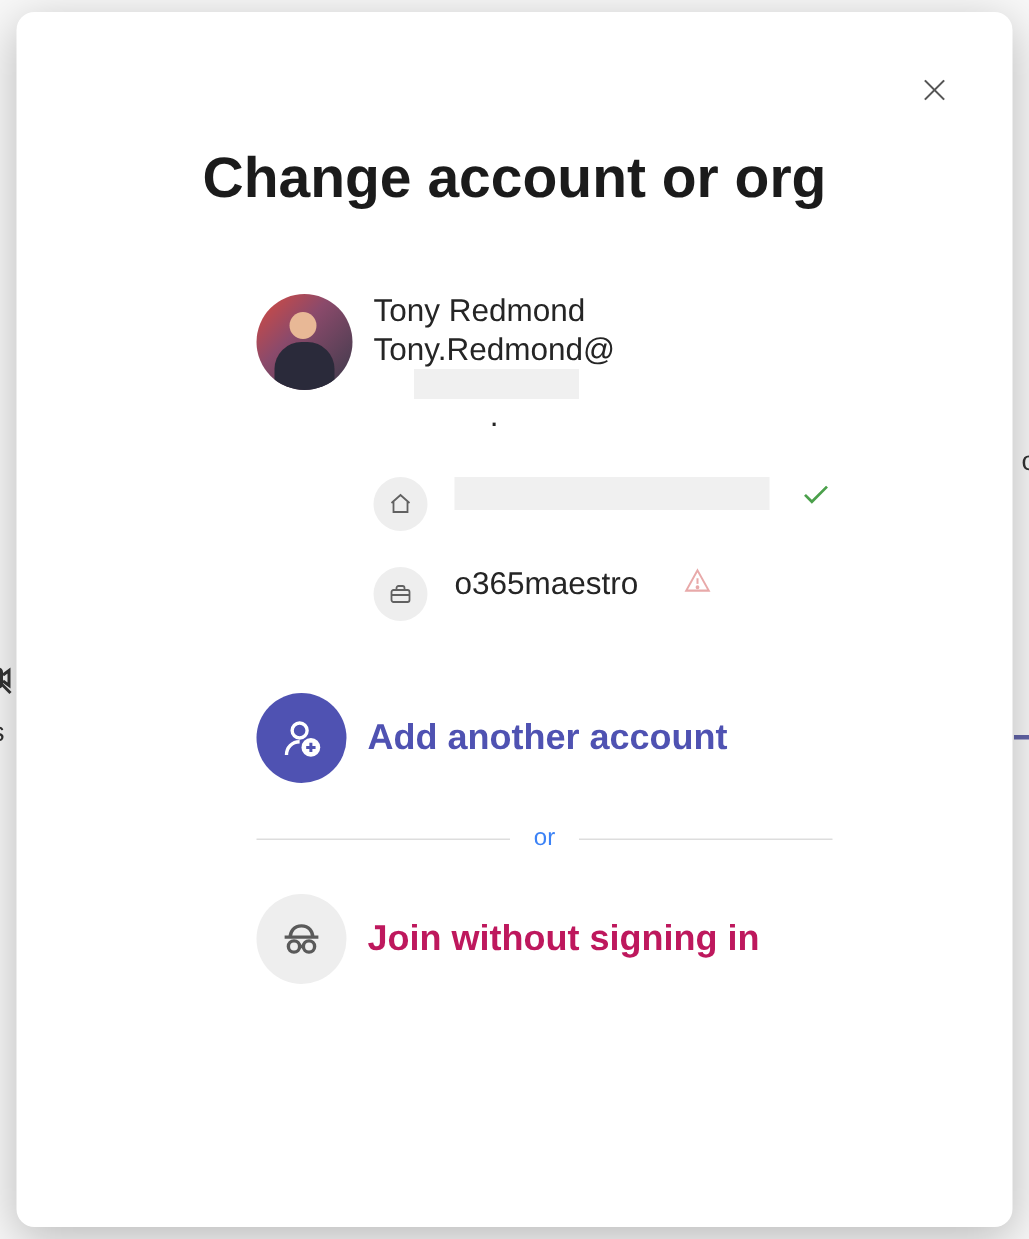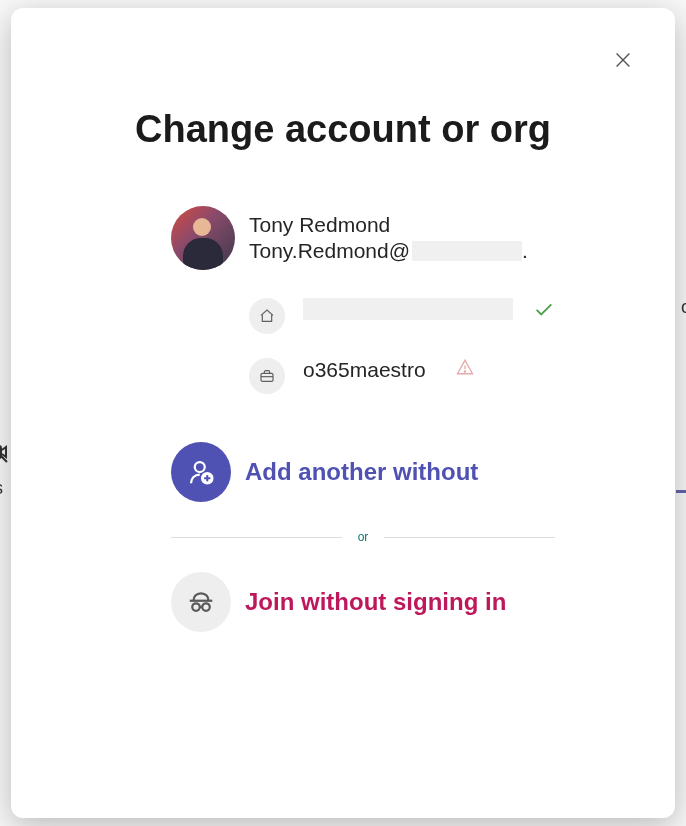--- a/index.html
+++ b/index.html
@@ -50,21 +50,21 @@
     }
     .modal {
       position: absolute;
       left: 11px;
       top: 8px;
       right: 11px;
       bottom: 8px;
       background: #ffffff;
       border-radius: 12px;
       box-shadow: 0 8px 32px rgba(0,0,0,0.25);
-      padding: 40px 40px;
+      padding: 30px 40px;
     }
     .close-btn {
       position: absolute;
       top: 40px;
       right: 40px;
       width: 24px;
       height: 24px;
       cursor: pointer;
       display: flex;
       align-items: center;
@@ -82,21 +82,20 @@
       color: #1b1b1b;
       margin-top: 60px;
       margin-bottom: 55px;
     }
     .content {
       padding-left: 120px;
       padding-right: 80px;
     }
     .account-row {
       display: flex;
-      align-items: center;
       gap: 14px;
       margin-bottom: 20px;
     }
     .avatar {
       width: 64px;
       height: 64px;
       border-radius: 50%;
       background: linear-gradient(135deg, #d94a3e 0%, #8b4a6b 40%, #3a3a4a 100%);
       flex-shrink: 0;
       position: relative;
@@ -131,20 +130,21 @@
       font-size: 21px;
       color: #252525;
       font-weight: 400;
     }
     .account-email {
       font-size: 21px;
       color: #252525;
       font-weight: 400;
       display: flex;
       align-items: center;
+      flex-direction: column;
     }
     .redacted {
       display: inline-block;
       width: 110px;
       height: 20px;
       background: #f0f0f0;
       margin-left: 2px;
     }
     .org-list {
       margin-top: 28px;
@@ -243,22 +243,22 @@
       align-items: center;
       margin: 28px 0;
       gap: 16px;
     }
     .divider-line {
       flex: 1;
       height: 1px;
       background: #dddddd;
     }
     .divider-text {
-      font-size: 12px;
-      color: #0f766e;
+      font-size: 16px;
+      color: #3b82f6;
     }
   </style>
 </head>
 <body>
 
 <div class="backdrop">
   <div class="backdrop-cam">
     <svg viewBox="0 0 24 24" width="24" height="24" fill="none" stroke="#333" stroke-width="2">
       <path d="M17 10l4-3v10l-4-3"></path>
       <rect x="2" y="6" width="14" height="12" rx="2"></rect>
@@ -334,21 +334,21 @@
     <div class="action-row add-account">
       <div class="action-icon purple">
         <svg viewBox="0 0 24 24" fill="none" stroke="currentColor" stroke-width="1.8">
           <circle cx="11" cy="8" r="4"></circle>
           <path d="M4 21c0-4 3-7 7-7"></path>
           <circle cx="17" cy="17" r="5" fill="currentColor" stroke="none"></circle>
           <line x1="17" y1="14.5" x2="17" y2="19.5" stroke="#4f52b2" stroke-width="1.6"></line>
           <line x1="14.5" y1="17" x2="19.5" y2="17" stroke="#4f52b2" stroke-width="1.6"></line>
         </svg>
       </div>
-      <div class="action-label purple">Add another without</div>
+      <div class="action-label purple">Add another account</div>
     </div>
 
     <div class="divider">
       <div class="divider-line"></div>
       <div class="divider-text">or</div>
       <div class="divider-line"></div>
     </div>
 
     <div class="action-row">
       <div class="action-icon grey">

